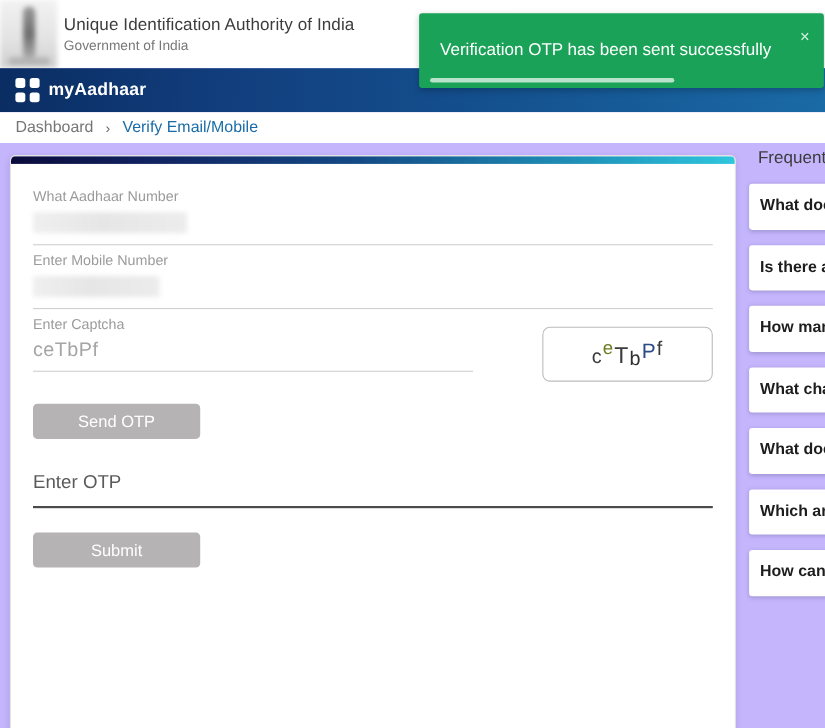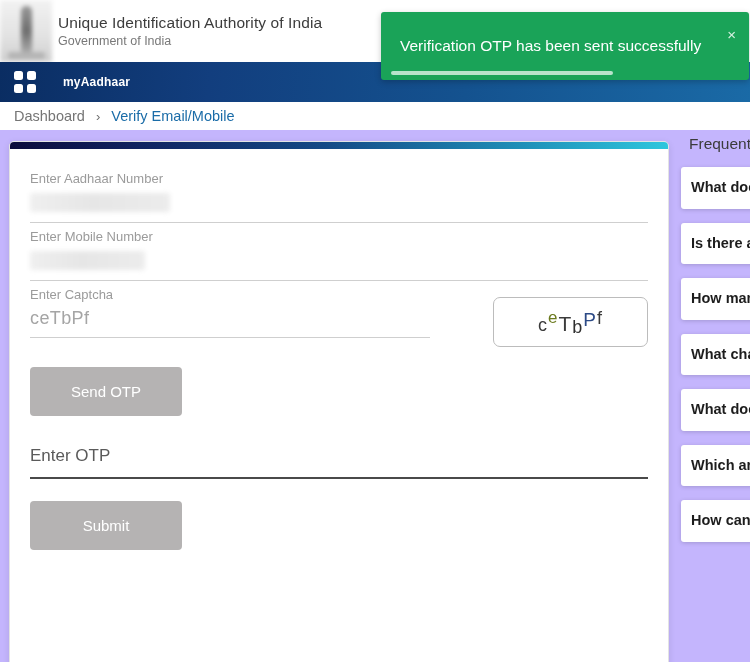--- a/index.html
+++ b/index.html
@@ -39,21 +39,21 @@
   
   .brand-bar {
     position:absolute; left:0; top:62px; width:750px; height:40px;
     background: linear-gradient(95deg, #0a2d62 0%, #123e7e 28%, #14528f 62%, #1a6aa6 100%);
     display:flex; align-items:center; padding-left:14px;
   }
   .grid-icon { width:22px; height:22px; display:grid;
     grid-template-columns: 9px 9px; grid-template-rows: 9px 9px; gap:4px; }
   .grid-icon i { display:block; background:#fff; border-radius:2.5px; }
   .brand-name {
-    color:#ffffff; font-size:12px; font-weight:bold; margin-left:27px; letter-spacing:.2px;
+    color:#ffffff; font-size:16px; font-weight:bold; margin-left:8px; letter-spacing:.2px;
   }
 
   
   .breadcrumb {
     position:absolute; left:0; top:102px; width:750px; height:28px;
     display:flex; align-items:center; padding-left:14px; font-size:14.5px;
     background:#fff;
   }
   .bc-dash { color:#757575; }
   .bc-sep { color:#6d6d6d; margin:0 11px; font-size:13px; }
@@ -111,21 +111,21 @@
     margin-top:10px; width:155px; height:50px; background:#fff;
     border:1px solid #bcbcbc; border-radius:7px;
     display:flex; align-items:center; justify-content:center;
   }
   .captcha-img { font-size:19px; letter-spacing:1px; }
   .captcha-img span { display:inline-block; font-family:"Liberation Sans", sans-serif; }
 
   
   .btn {
     border:none; border-radius:4px; background:#b5b3b3; color:#ffffff;
-    font-size:15px; padding:0 34px; height:49px; min-width:152px;
+    font-size:15px; padding:0 34px; height:32px; min-width:152px;
     font-family:"Liberation Sans", sans-serif; cursor:default;
   }
   .btn-row { margin:20px 0 4px 0; }
 
   .otp-field { margin-top:30px; }
   .otp-placeholder { font-size:17px; color:#5a5a5a; padding-bottom:4px; }
 
   
   .toast {
     position:absolute; left:381px; top:12px; width:368px; height:68px;
@@ -191,21 +191,21 @@
     <span class="bc-current">Verify Email/Mobile</span>
   </div>
 
   <div class="card">
     <div class="card-topbar"></div>
     <div class="card-body">
 
 
 
       <div class="field">
-        <div class="field-label">Enter Aadhaar Number</div>
+        <div class="field-label">What Aadhaar Number</div>
         <div class="field-value">
           <div class="redacted" style="width:140px"></div>
         </div>
         <div class="field-underline"></div>
       </div>
 
       <div class="field">
         <div class="field-label">Enter Mobile Number</div>
         <div class="field-value">
           <div class="redacted" style="width:115px"></div>

